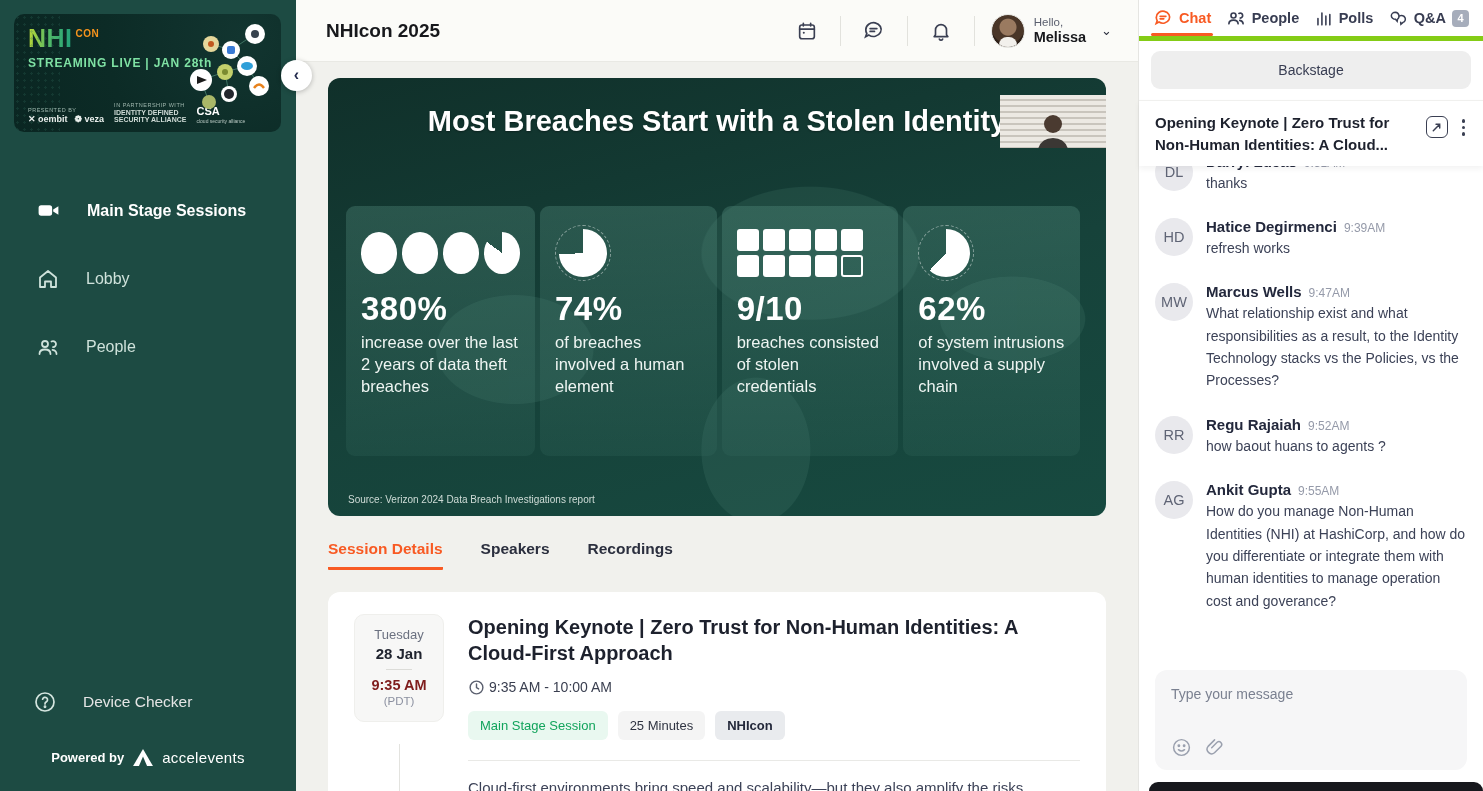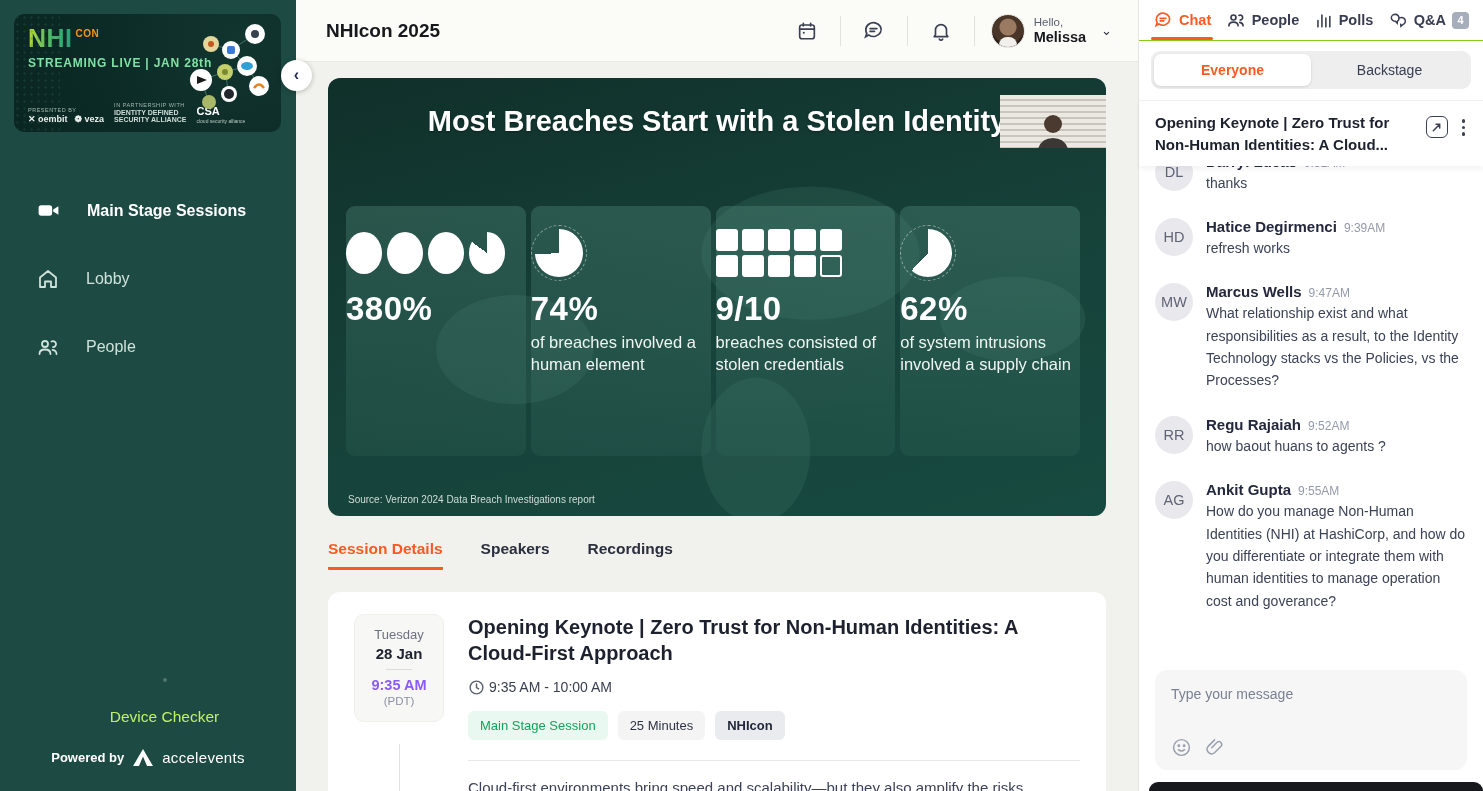--- a/index.html
+++ b/index.html
@@ -32,22 +32,22 @@
   .net{position:absolute;right:2px;top:6px;}
   .collapse-btn{position:absolute;left:281px;top:60px;width:31px;height:31px;border-radius:50%;
        background:#fff;border:none;box-shadow:0 1px 5px rgba(0,0,0,.25);cursor:pointer;z-index:30;
        color:#232a4d;font-size:16px;font-weight:bold;display:flex;align-items:center;justify-content:center;padding-bottom:2px;}
   .nav{position:absolute;left:0;top:176px;width:100%;}
   .nav-item{display:flex;align-items:center;gap:26px;padding:22px 0 22px 36px;color:#cfe2db;
             font-size:16px;cursor:pointer;}
   .nav-item.active{color:#fff;font-weight:bold;}
   .nav-item svg{flex:0 0 auto;}
   .sidebar-bottom{position:absolute;left:0;bottom:0;width:100%;}
-  .device{display:flex;align-items:center;gap:26px;padding:0 0 0 33px;color:#bef264;font-size:15.5px;
-          height:48px;cursor:pointer;margin-bottom:22px;flex-direction:column;}
+  .device{display:flex;align-items:center;gap:26px;padding:0 0 0 33px;color:#e5e5e5;font-size:15.5px;
+          height:48px;cursor:pointer;margin-bottom:22px;}
   .powered{display:flex;align-items:center;gap:8px;justify-content:center;color:#fff;margin-bottom:24px;}
   .powered .pb{font-size:13px;font-weight:bold;}
   .powered .ae{font-size:15px;letter-spacing:.3px;}
 
   
   .main{position:absolute;left:296px;top:0;width:842px;height:791px;background:#f1f1ed;}
   .main-header{position:relative;height:62px;background:#fbfbf8;border-bottom:1px solid #e9e9e4;
                display:flex;align-items:center;padding:0 26px 0 30px;}
   .main-title{font-size:19px;font-weight:bold;color:#17181c;}
   .header-right{margin-left:auto;display:flex;align-items:center;gap:16px;}
@@ -72,21 +72,21 @@
        radial-gradient(ellipse 130px 90px at 24% 62%, #5d9486 0 60%, transparent 61%),
        radial-gradient(ellipse 180px 110px at 62% 40%, #5d9486 0 60%, transparent 61%),
        radial-gradient(ellipse 90px 120px at 55% 85%, #5d9486 0 60%, transparent 61%),
        radial-gradient(ellipse 120px 70px at 88% 55%, #5d9486 0 60%, transparent 61%);}
   .slide-title{position:relative;margin-top:25px;text-align:center;color:#fff;font-weight:bold;
      font-size:29px;line-height:1.25;text-shadow:0 1px 2px rgba(0,0,0,.35);}
   .webcam{position:absolute;top:17px;right:0;width:106px;height:53px;z-index:5;
      background:repeating-linear-gradient(180deg,#ece9e3 0 4px,#c9c5bd 4px 6px);overflow:hidden;}
   .webcam .person{position:absolute;left:50%;transform:translateX(-50%);bottom:-6px;width:44px;height:44px;}
   .stats{position:absolute;left:18px;right:26px;top:128px;display:flex;gap:5px;}
-  .stat-card{flex:1;height:250px;border-radius:9px;padding:18px 0;
+  .stat-card{flex:1;height:250px;border-radius:9px;padding:18px 15px;
      background:linear-gradient(180deg,rgba(96,156,140,.30),rgba(56,110,98,.22));}
   .stat-iconrow{height:58px;display:flex;align-items:center;gap:5px;}
   .dot{width:36px;height:42px;border-radius:50%;background:#fff;}
   .dot.cut{background:conic-gradient(#fff 0 85%,transparent 85% 100%);}
   .piewrap{width:56px;height:56px;border-radius:50%;border:1px dashed rgba(255,255,255,.45);
      display:flex;align-items:center;justify-content:center;}
   .pie{width:48px;height:48px;border-radius:50%;}
   .pie74{background:conic-gradient(#fff 0 74%,transparent 74% 100%);}
   .pie62{background:conic-gradient(#fff 0 62%,transparent 62% 100%);}
   .sq-grid{display:grid;grid-template-columns:repeat(5,22px);grid-auto-rows:22px;gap:4px;}
@@ -103,37 +103,37 @@
 
   
   .session-card{position:absolute;left:32px;top:592px;width:778px;height:240px;background:#fff;
      border-radius:12px;padding:22px 26px;}
   .sc-row{display:flex;gap:24px;}
   .date-card{width:90px;min-width:90px;background:#f7f7f6;border:1px solid #efefec;border-radius:10px;
      text-align:center;padding:12px 6px;height:108px;}
   .dc-day{font-size:13px;color:#6b7180;}
   .dc-date{font-size:15px;font-weight:bold;color:#20242f;margin-top:3px;}
   .dc-line{width:26px;height:1px;background:#dcdcd8;margin:7px auto;}
-  .dc-time{font-size:14.5px;font-weight:bold;color:#8b5cf6;}
+  .dc-time{font-size:14.5px;font-weight:bold;color:#7f1d1d;}
   .dc-tz{font-size:11.5px;color:#8b90a0;margin-top:2px;}
   .timeline{position:absolute;left:71px;top:152px;width:1px;height:100px;background:#e3e3df;}
   .sc-title{font-size:20px;font-weight:bold;color:#1d212d;line-height:1.32;}
   .sc-time{display:flex;align-items:center;gap:4px;margin-top:12px;color:#3a3f50;font-size:14px;}
   .tag-row{display:flex;gap:10px;margin-top:15px;}
   .tag{font-size:13px;padding:7px 12px;border-radius:6px;font-weight:500;}
   .tag.green{color:#12a45c;background:#e9f8f0;}
   .tag.light{color:#2f3442;background:#f4f4f4;}
   .tag.gray{color:#23283a;background:#e9ebee;font-weight:bold;}
   .sc-divider{height:1px;background:#e9e9e6;margin:20px 0 0 114px;}
   .sc-desc{margin:16px 0 0 114px;font-size:15px;color:#3c4257;line-height:1.5;}
 
   
   .chat-panel{position:absolute;left:1138px;top:0;width:345px;height:791px;background:#fff;
      border-left:1px solid #e5e5e2;display:flex;flex-direction:column;}
-  .cp-tabs{display:flex;align-items:center;height:41px;border-bottom:1px solid #84cc16;padding:0 14px;
+  .cp-tabs{display:flex;align-items:center;height:41px;border-bottom:5px solid #84cc16;padding:0 14px;
      justify-content:space-between;}
   .cp-tab{display:flex;align-items:center;gap:6px;font-size:14.5px;font-weight:bold;color:#383d52;
      height:100%;cursor:pointer;position:relative;}
   .cp-tab.active{color:#f85a23;}
   .cp-tab.active:after{content:"";position:absolute;left:-2px;right:-2px;bottom:0;height:3px;
      background:#f85a23;border-radius:2px;}
   .badge{background:#a6adbb;color:#fff;font-size:11px;font-weight:bold;border-radius:4px;
      min-width:17px;height:17px;display:flex;align-items:center;justify-content:center;padding:0 3px;}
   .subtabs{margin:10px 12px 2px;background:#eeeeee;border-radius:9px;display:flex;height:38px;padding:3px;}
   .subtab{flex:1;display:flex;align-items:center;justify-content:center;font-size:14px;color:#383d52;
@@ -316,20 +316,21 @@
 
       <div class="stats">
         <div class="stat-card">
           <div class="stat-iconrow">
             <span class="dot"></span>
               <span class="dot"></span>
               <span class="dot"></span>
               <span class="dot cut"></span>
           </div>
           <div class="stat-number">380%</div>
+          <div class="stat-text">increase over the last 2 years of data theft breaches</div>
         </div>
         <div class="stat-card">
           <div class="stat-iconrow">
             <span class="piewrap">
                 <span class="pie pie74"></span>
               </span>
           </div>
           <div class="stat-number">74%</div>
           <div class="stat-text">of breaches involved a human element</div>
         </div>
@@ -429,21 +430,20 @@
         <svg width="20" height="20" viewBox="0 0 24 24" fill="none" stroke="#383d52" stroke-width="1.8" stroke-linecap="round">
             <path d="M9 5 a5 4.3 0 1 0 0 8.6 L11 16 l.4-2.5 A4.8 4.8 0 0 0 9 5 Z"></path>
             <path d="M14 9.5 a4.5 4 0 1 1 4 7.8 L15.5 19.5 15.2 17.2"></path>
           </svg>
         <span>Q&amp;A</span>
         <span class="badge">4</span>
       </div>
     </div>
 
     <div class="subtabs">
-      <div class="subtab active">Everyone</div>
       <div class="subtab">Backstage</div>
     </div>
 
     <div class="cses-header">
       <div class="cses-title">Opening Keynote | Zero Trust for Non-Human Identities: A Cloud...</div>
       <div class="cses-actions">
         <div class="expand-btn">
           <svg width="11" height="11" viewBox="0 0 12 12" fill="none" stroke="#3a3f52" stroke-width="1.6" stroke-linecap="round">
               <path d="M2.5 9.5 L9.5 2.5 M5.5 2.5 H9.5 V6.5"></path>
             </svg>

